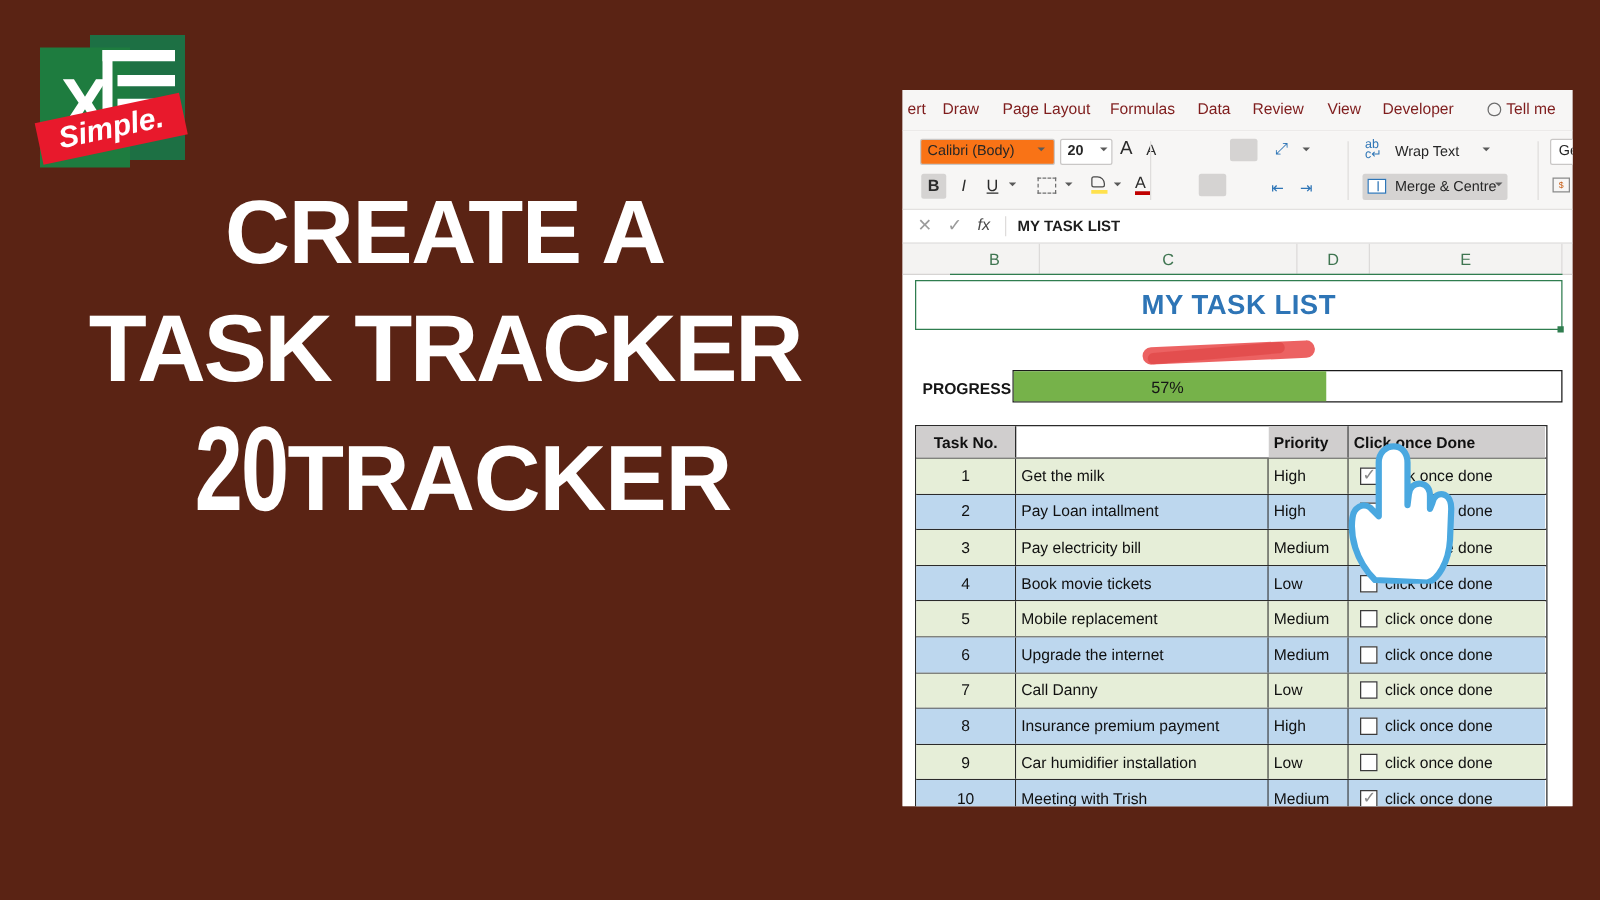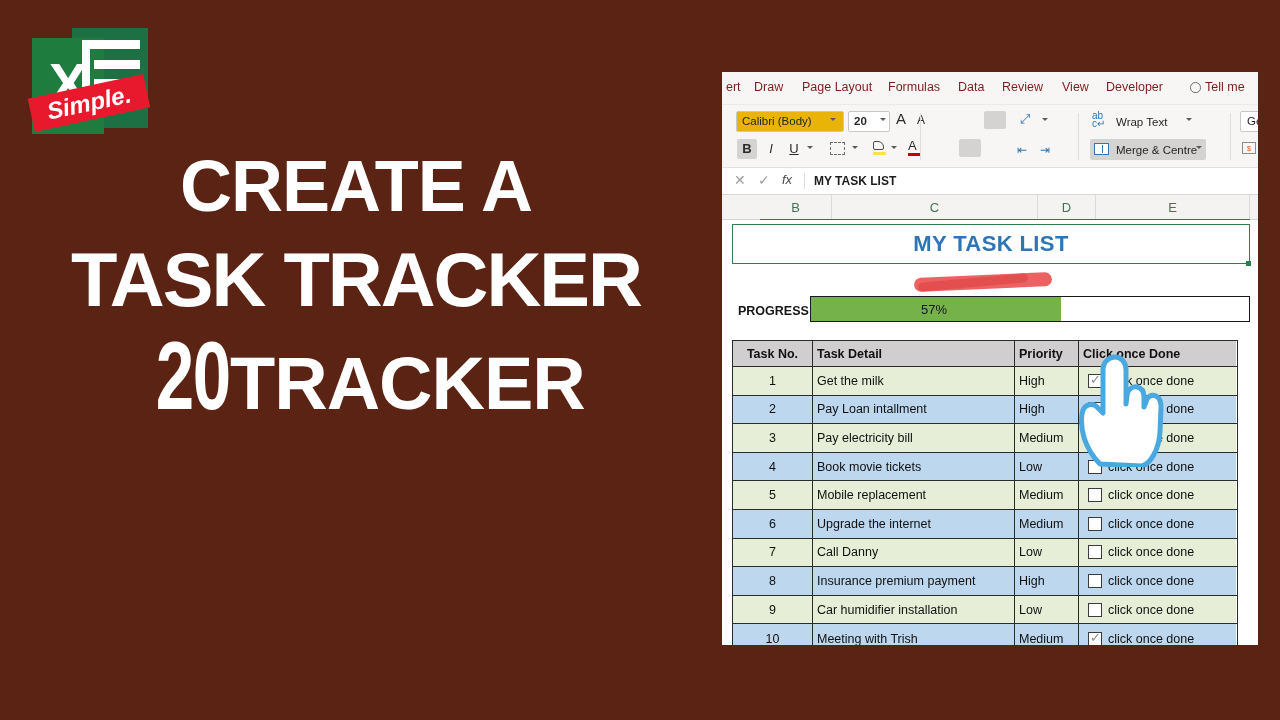--- a/index.html
+++ b/index.html
@@ -82,21 +82,21 @@
 
   .ribbon-body {
     position: relative; height: 63px; background: #f7f6f5;
     border-bottom: 1px solid #e3e1e0;
   }
   .grp { position: absolute; top: 0; height: 63px; }
   .grp-sep { position: absolute; top: 8px; width: 1px; height: 47px; background: #dfdddc; }
 
   .fontbox {
     position: absolute; left: 0; top: 6px; width: 108px; height: 21px;
-    background: #eab308; border: 1px solid #c9c7c6; border-radius: 2px;
+    background: #f97316; border: 1px solid #c9c7c6; border-radius: 2px;
     font-size: 11.5px; color: #262626; padding: 3px 0 0 5px;
   }
   .sizebox {
     position: absolute; left: 112px; top: 6px; width: 42px; height: 21px;
     background: #fff; border: 1px solid #c9c7c6; border-radius: 2px;
     font-size: 11.5px; color: #262626; padding: 3px 0 0 5px; font-weight: bold;
   }
   .caret {
     position: absolute; right: 4px; top: 7px; width: 0; height: 0;
     border-left: 3.2px solid transparent; border-right: 3.2px solid transparent;
@@ -370,21 +370,20 @@
 
       <div class="prog-label" style="left:16px;top:84px;">PROGRESS</div>
       <div class="prog-track" style="left:88px;top:76px;width:440px;height:26px;">
         <div class="prog-fill" id="progfill" style="width: 57%;"></div>
       </div>
       <div class="prog-pct" style="left:88px;top:82px;width:248px;text-align:center;">57%</div>
 
       <div class="tbl" style="left:10px;top:120px;width:506px;" id="tasktable">
           <div class="tbl-row hdr" style="height: 26px;">
             <div class="tc c-no" style="left: 0px; width: 80px; text-align: right;">Task No.</div>
-            <div class="tc c-pad" style="left: 80px; width: 202px;">Task Detail</div>
             <div class="tc c-pad" style="left: 282px; width: 64px;">Priority</div>
             <div class="tc c-pad last" style="left: 346px; width: 157px;">Click once Done</div>
           </div>
           <div class="tbl-row body band-g" style="height: 28.6px;">
             <div class="tc c-no" style="left: 0px; width: 80px;">1</div>
             <div class="tc c-pad" style="left: 80px; width: 202px;">Get the milk</div>
             <div class="tc c-pad" style="left: 282px; width: 64px;">High</div>
             <div class="tc c-pad last" style="left: 346px; width: 157px;">
               <div style="display: flex; align-items: center;">
                 <span class="cbx checked"></span>

